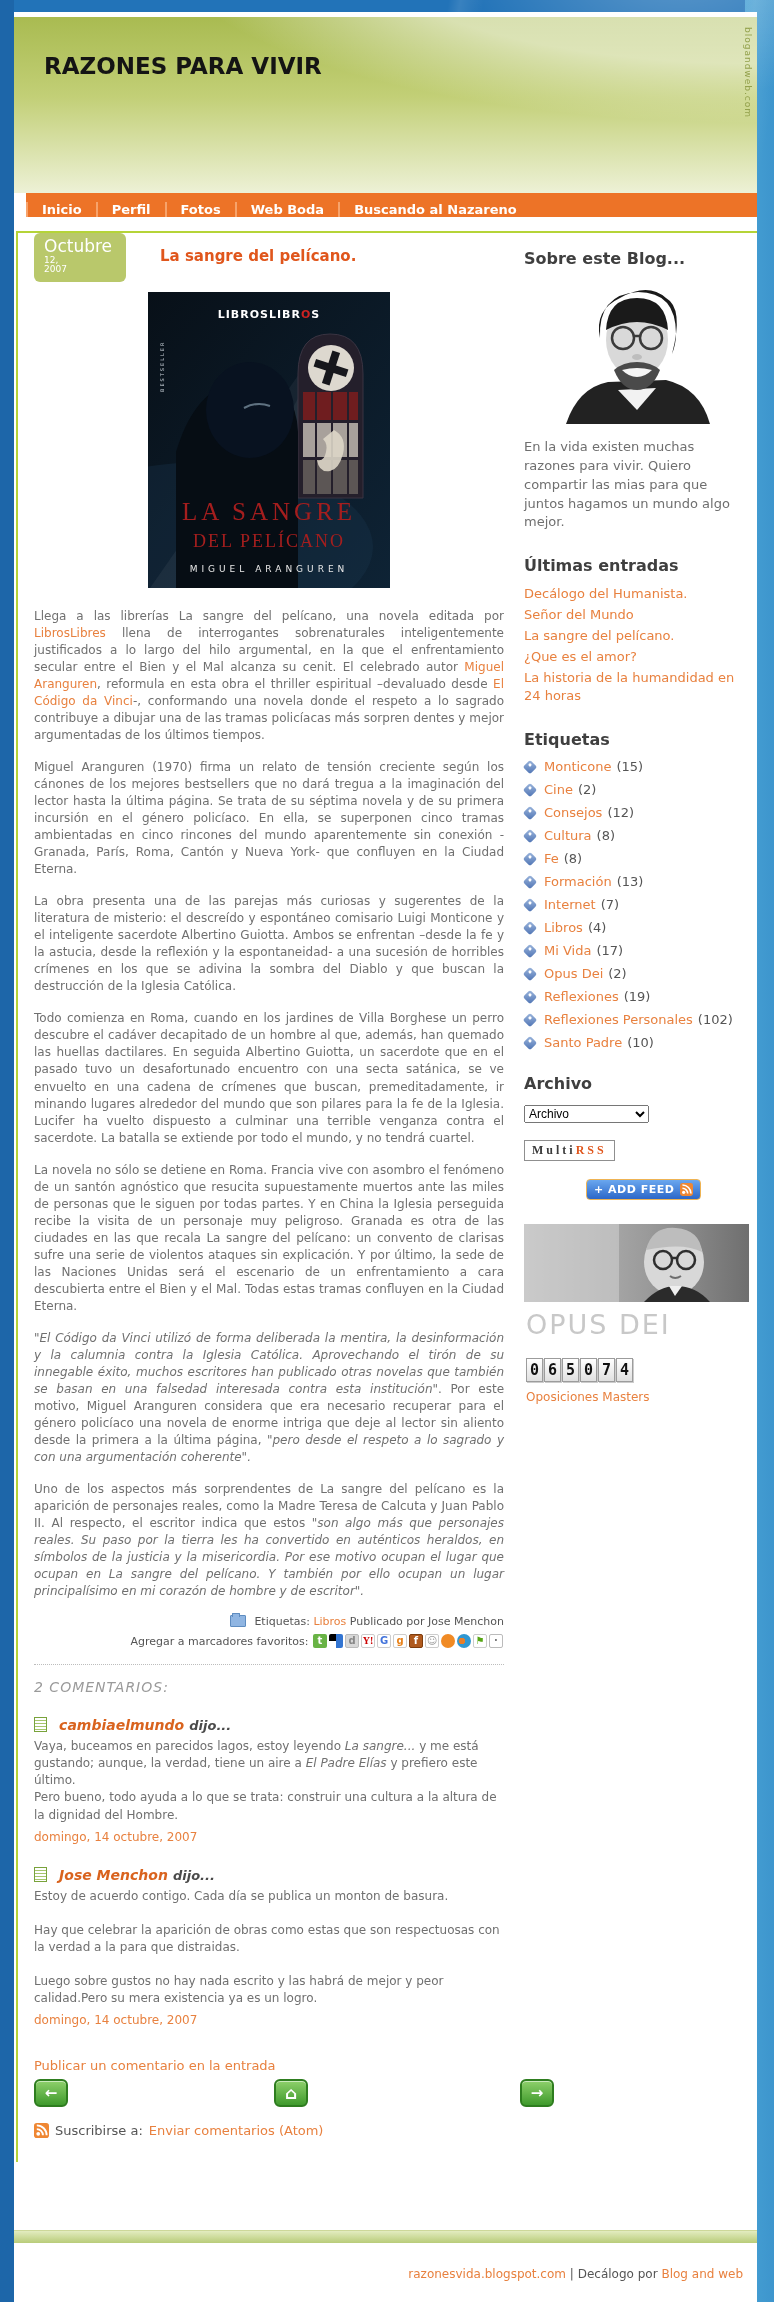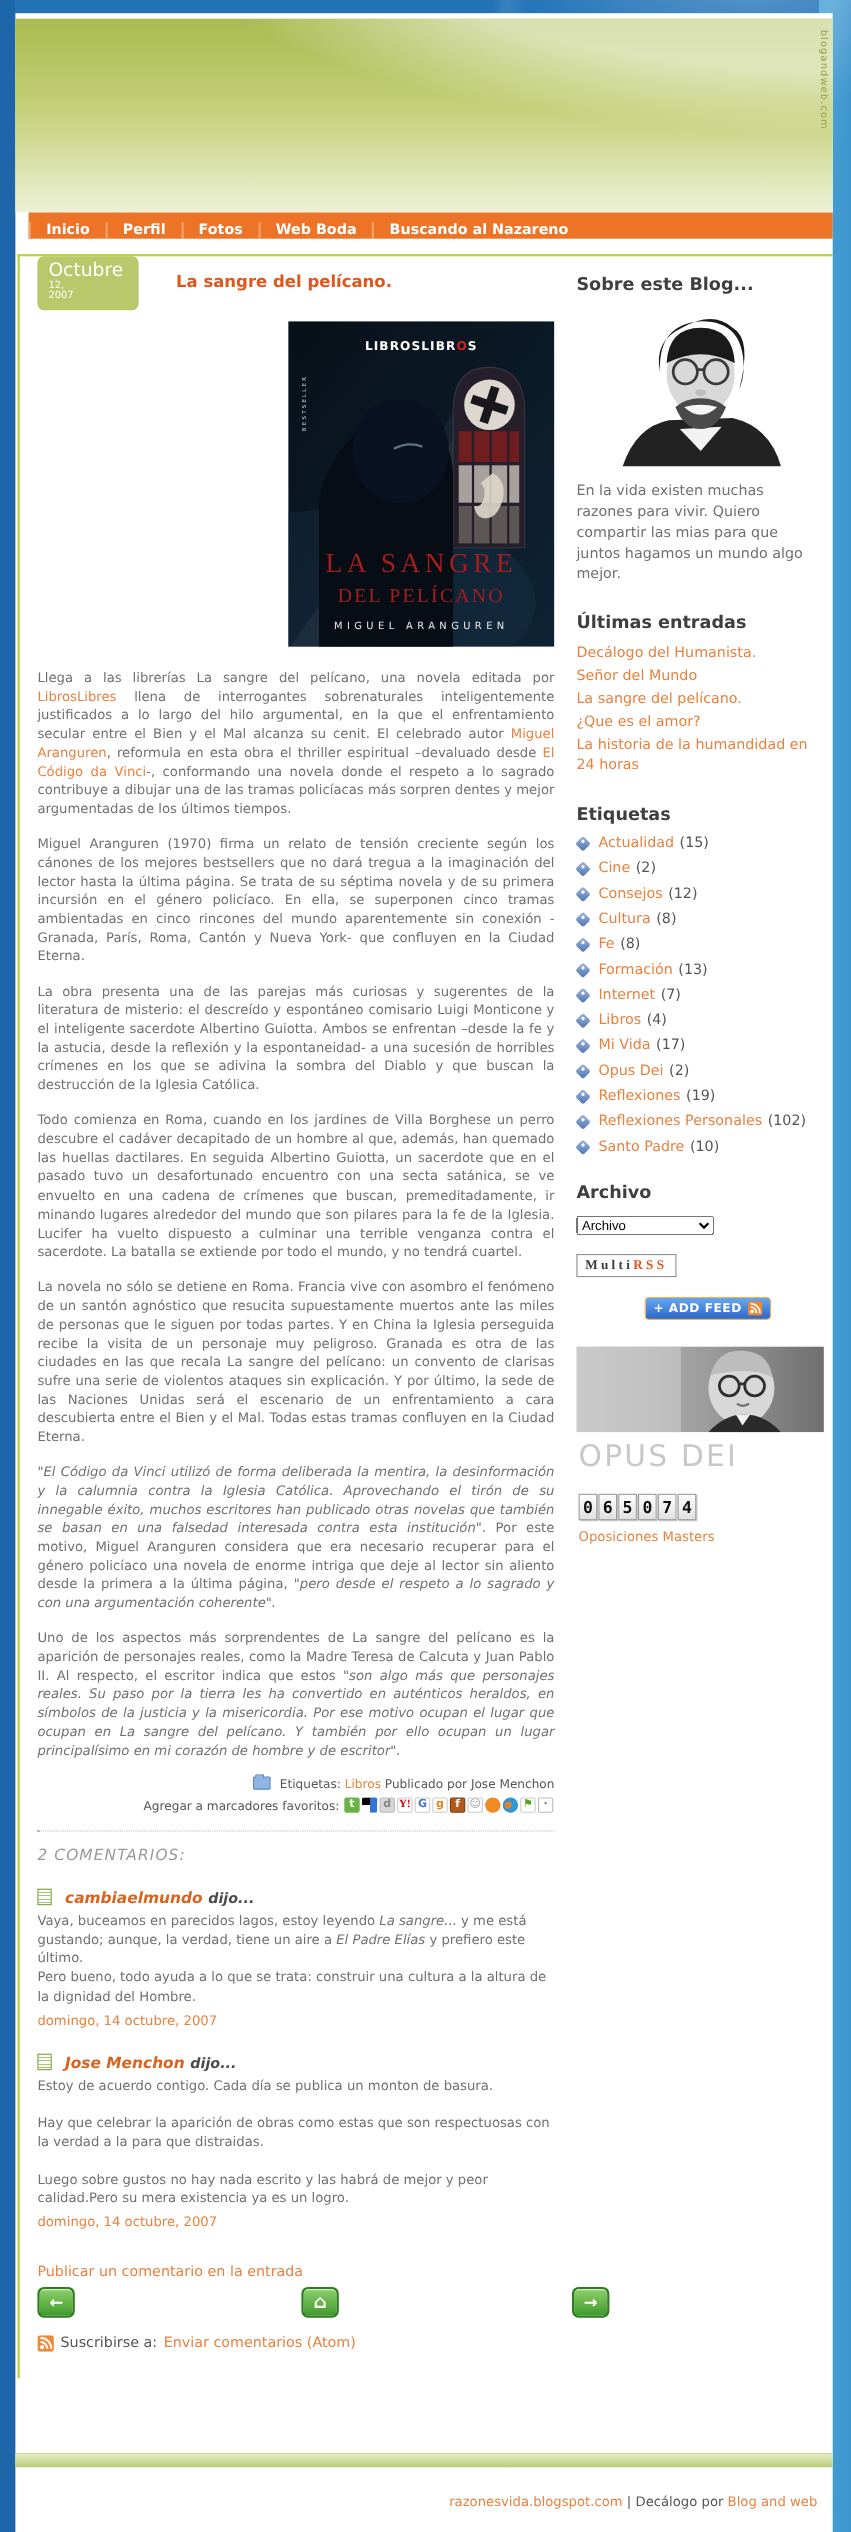--- a/index.html
+++ b/index.html
@@ -47,21 +47,21 @@
   .side-col{ width:225px; padding-top:16px; }
   
   .post-head{ display:flex; align-items:flex-start;gap:20px; }
   .date-badge{
     width:72px; background:#b9c86b; border-radius:6px; color:#fff; padding:5px 10px 7px; line-height:1.05;
   }
   .date-badge .m{ font-size:17px; }
   .date-badge .d,.date-badge .y{ font-size:9px; display:block; }
   .post-title{ margin:14px 0 0 14px; font-size:15px; font-weight:bold; color:#e0561c; text-decoration:none; display:inline-block;}
   
-  .cover-wrap{ text-align:right; margin:10px 0 16px; }
+  .cover-wrap{ text-align:center; margin:10px 0 16px; }
   
   .post-body p{
     margin:0 0 15px; font-size:12px; line-height:1.42; color:#707070; text-align:justify;
   }
   .it{ font-style:italic; }
   .lnk{ color:#e8813f; text-decoration:none; cursor:pointer; }
   
   .meta-row{ text-align:right; font-size:11px; color:#555; margin:4px 0 6px; }
   .folder-ico{
     display:inline-block; width:14px; height:10px; background:#8fb5e2; border:1px solid #5e8cc0;
@@ -144,20 +144,21 @@
   .footer{ margin-top:auto; }
   .footer-bar{ height:12px; background:linear-gradient(to bottom,#e3ecc0,#b9cc79); border-top:1px solid #cdd89a; }
   .footer-text{ text-align:right; font-size:12px; color:#555; padding:24px 14px 26px; }
 </style>
 </head>
 <body>
 
 <div class="container">
 
   <div class="header">
+    <h1>RAZONES PARA VIVIR</h1>
     <div class="watermark">blogandweb.com</div>
   </div>
 
   <div class="nav">
 
   <a class="nav-item" href="#">Inicio</a>
       <a class="nav-item" href="#">Perfil</a>
       <a class="nav-item" href="#">Fotos</a>
       <a class="nav-item" href="#">Web Boda</a>
       <a class="nav-item" href="#">Buscando al Nazareno</a>
@@ -313,21 +314,21 @@
           <a class="recent-link lnk" href="#">La sangre del pelícano.</a>
           <a class="recent-link lnk" href="#">¿Que es el amor?</a>
           <a class="recent-link lnk" href="#">La historia de la humandidad en 24 horas</a>
         </div>
 
       <h3 class="gap">Etiquetas</h3>
       <div>
 
       <div class="tag-row">
           <span class="tag-ico"></span>
-          <a class="lnk" href="#">Actualidad</a>
+          <a class="lnk" href="#">Monticone</a>
           <span class="tag-cnt">(15)</span>
         </div>
           <div class="tag-row">
           <span class="tag-ico"></span>
           <a class="lnk" href="#">Cine</a>
           <span class="tag-cnt">(2)</span>
         </div>
           <div class="tag-row">
           <span class="tag-ico"></span>
           <a class="lnk" href="#">Consejos</a>

